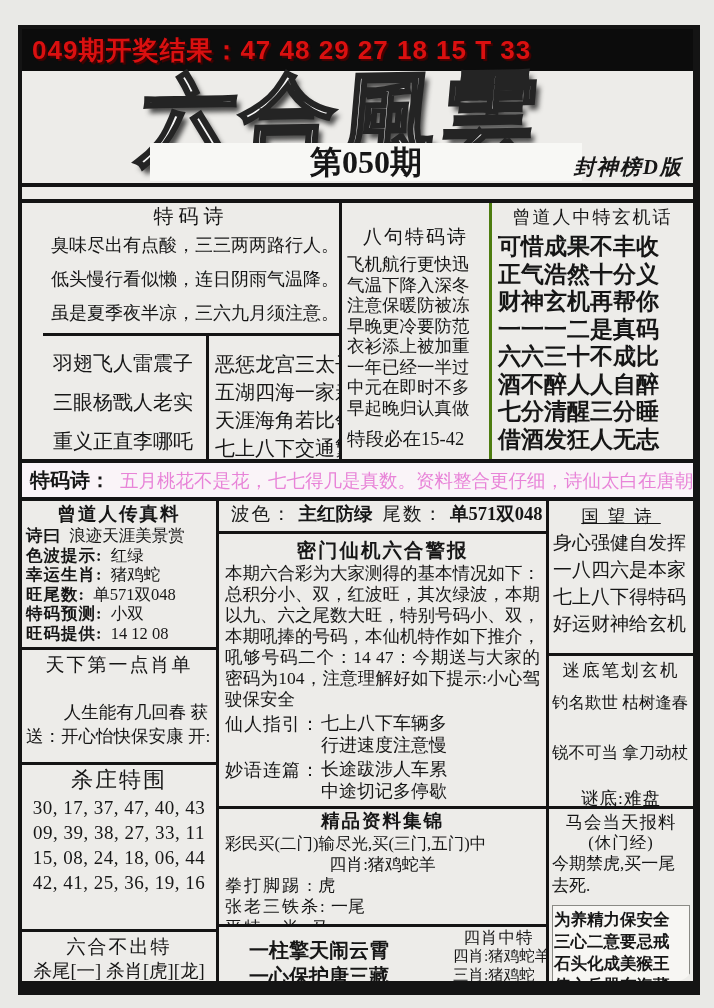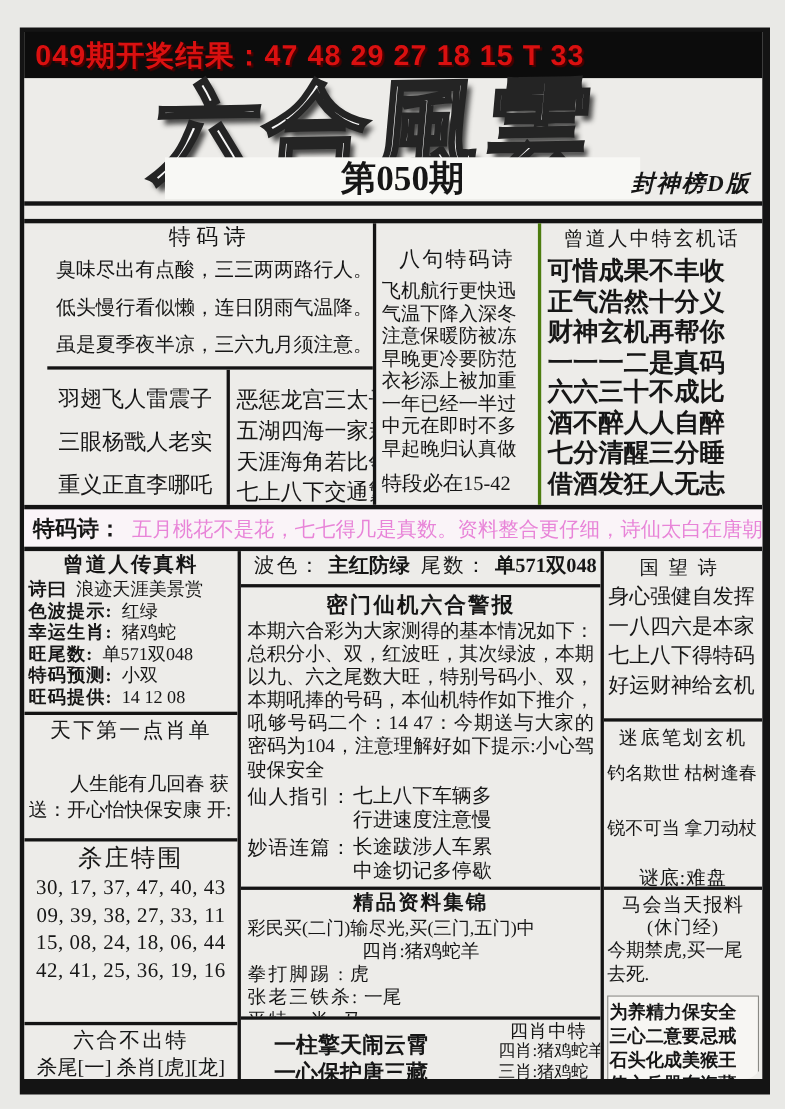--- a/index.html
+++ b/index.html
@@ -107,21 +107,21 @@
   .bt-line2{font-size:17px;text-align:center;line-height:21px;white-space:nowrap;}
   .bt-row{font-size:17px;line-height:21px;white-space:nowrap;}
   .bt-row .lbl{letter-spacing:2px;}
   .bottom-row{flex:1;display:flex;overflow:hidden;}
   .pillar{width:202px;flex:none;padding:10px 0 0 30px;font-size:20px;font-weight:600;line-height:26px;white-space:nowrap;}
   .sixiao{flex:1;padding:1px 2px;overflow:hidden;}
   .sixiao .sec-head{font-size:16.5px;line-height:19px;letter-spacing:1px;}
   .sx-row{font-size:15.5px;line-height:18.5px;white-space:nowrap;}
   
   .guowang{height:148px;flex:none;padding:2px 4px;}
-  .guowang .sec-head{font-size:17.5px;line-height:26px;letter-spacing:9px;}
+  .guowang .sec-head{font-size:17.5px;line-height:26px;letter-spacing:9px;text-decoration:underline;}
   .gw-line{font-size:19px;line-height:27px;white-space:nowrap;}
   .riddle{height:146px;flex:none;padding:2px 3px;font-family:Liberation Serif, serif;}
   .riddle .sec-head{font-size:17.5px;line-height:24px;}
   .rd-line{font-size:16.5px;white-space:nowrap;}
   .rd-line.l1{margin-top:10px;}
   .rd-line.l2{margin-top:28px;}
   .rd-answer{margin-top:22px;text-align:center;font-size:17.5px;letter-spacing:1px;}
   .horse{flex:1;border-bottom:none;padding:2px 3px;}
   .horse .sec-head{font-size:17.5px;line-height:22px;letter-spacing:1px;}
   .horse-sub{text-align:center;font-size:16.5px;line-height:20px;letter-spacing:1px;}

